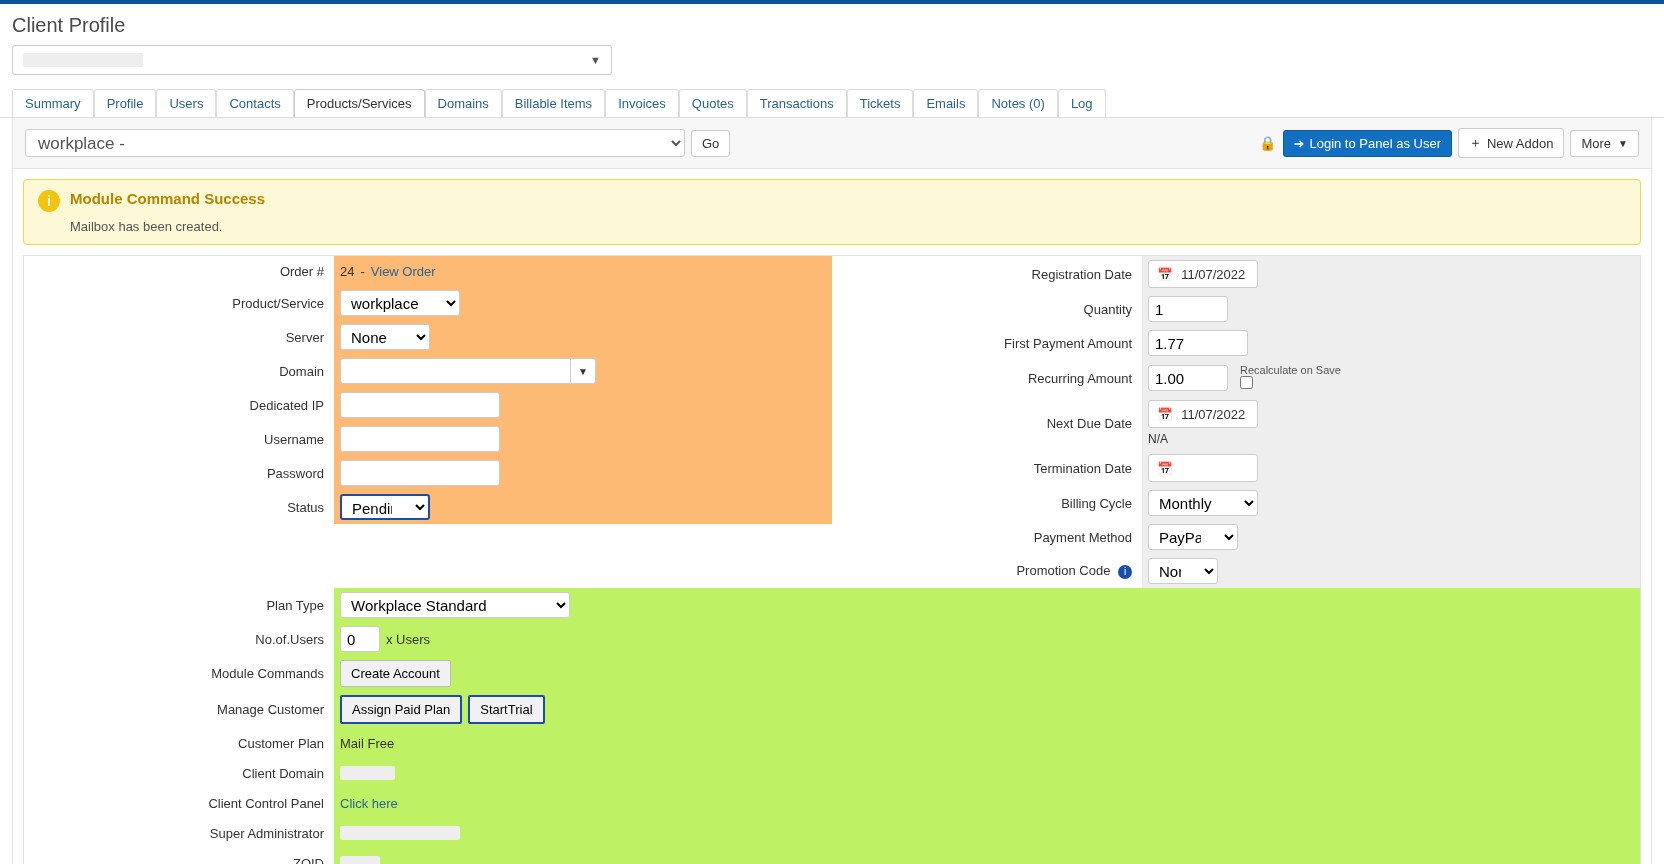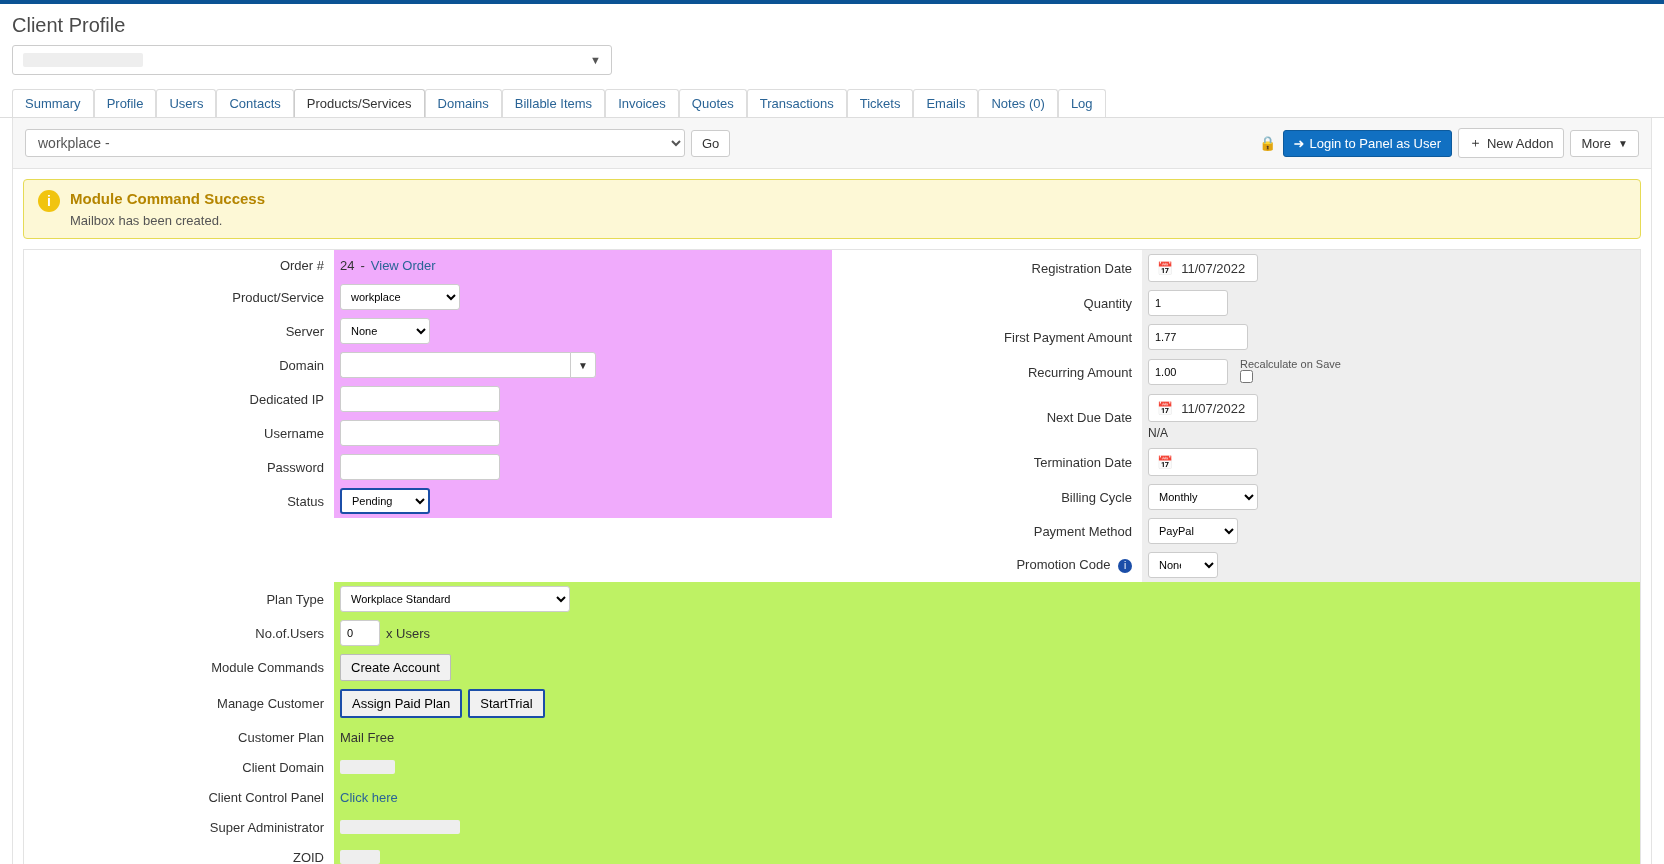--- a/index.html
+++ b/index.html
@@ -23,54 +23,54 @@
   .tab.active { color:#333; font-weight:400; background:#fff; border-color:#ccc; }
 
   .toolbar {
     display:flex; align-items:center; justify-content:space-between;
     padding:10px 12px; background:#f7f7f7; border:1px solid #e3e3e3; border-top:none;
     margin:0 12px;
   }
   .toolbar-left { display:flex; align-items:center; gap:6px; }
   .product-select {
     width:660px; height:28px; border:1px solid #ccc; border-radius:3px; background:#fff;
-    padding:0 8px; font-size:14px; color:#555;
+    padding:0 8px; font-size:17px; color:#555;
   }
   .btn {
     border:1px solid #ccc; background:#fff; padding:5px 10px; border-radius:3px;
     font-size:13px; color:#333; cursor:pointer; display:inline-flex; align-items:center; gap:5px;
   }
   .toolbar-right { display:flex; align-items:center; gap:6px; }
   .btn-primary { background:#1170c2; border-color:#0d5a9c; color:#fff; }
   .lock-icon { color:#c0392b; font-size:14px; }
   .more-caret { font-size:10px; margin-left:2px; }
 
   .outer-panel { margin:0 12px; border:1px solid #e3e3e3; border-top:none; padding:10px; }
   .alert {
     border:1px solid #e6db55; background:#fdf8d6; border-radius:4px;
     padding:10px 14px; display:flex; align-items:flex-start; gap:10px; margin-bottom:10px;
   }
   .alert .alert-icon {
     width:22px; height:22px; border-radius:50%; background:#f1c40f; color:#fff;
     display:flex; align-items:center; justify-content:center; font-weight:bold; font-size:14px;
   }
   .alert .alert-title { color:#b58500; font-weight:600; font-size:15px; }
-  .alert .alert-msg { color:#555; font-size:13px; margin-top:6px; }
+  .alert .alert-msg { color:#555; font-size:13px; margin-top:12px; }
 
   .inner-panel { border:1px solid #e3e3e3; background:#fff; }
   .form-columns { display:flex; }
   .form-col { flex:1; }
-  .form-col.left .form-row .value-cell { background:#f0abfc; }
+  .form-col.left .form-row .value-cell { background:#fdba74; }
   .form-row { display:flex; min-height:30px; align-items:center; }
   .label-cell { width:310px; text-align:right; padding:6px 10px; color:#333; font-size:13px; }
   .value-cell { flex:1; padding:4px 6px; font-size:13px; background:#eee; min-height:30px; display:flex; align-items:center; gap:6px; }
   .value-link { color:#2a6496; text-decoration:none; cursor:pointer; }
 
   select.form-input, input.form-input {
-    border:1px solid #ccc; border-radius:3px; padding:3px 6px; font-size:11px; background:#fff; height:26px;
+    border:1px solid #ccc; border-radius:3px; padding:3px 6px; font-size:15px; background:#fff; height:26px;
   }
   select.form-input { padding-right:20px; }
   .input-sm { width:90px; }
   .input-md { width:160px; }
   .input-lg { width:230px; }
   .input-combo { display:flex; }
   .input-combo .form-input { border-radius:3px 0 0 3px; border-right:none; }
   .input-combo .combo-btn { border:1px solid #ccc; border-radius:0 3px 3px 0; background:#fff; width:26px; display:flex; align-items:center; justify-content:center; font-size:10px; cursor:pointer; }
 
   .highlight-blue { border:2px solid #1b4ea8 !important; }

